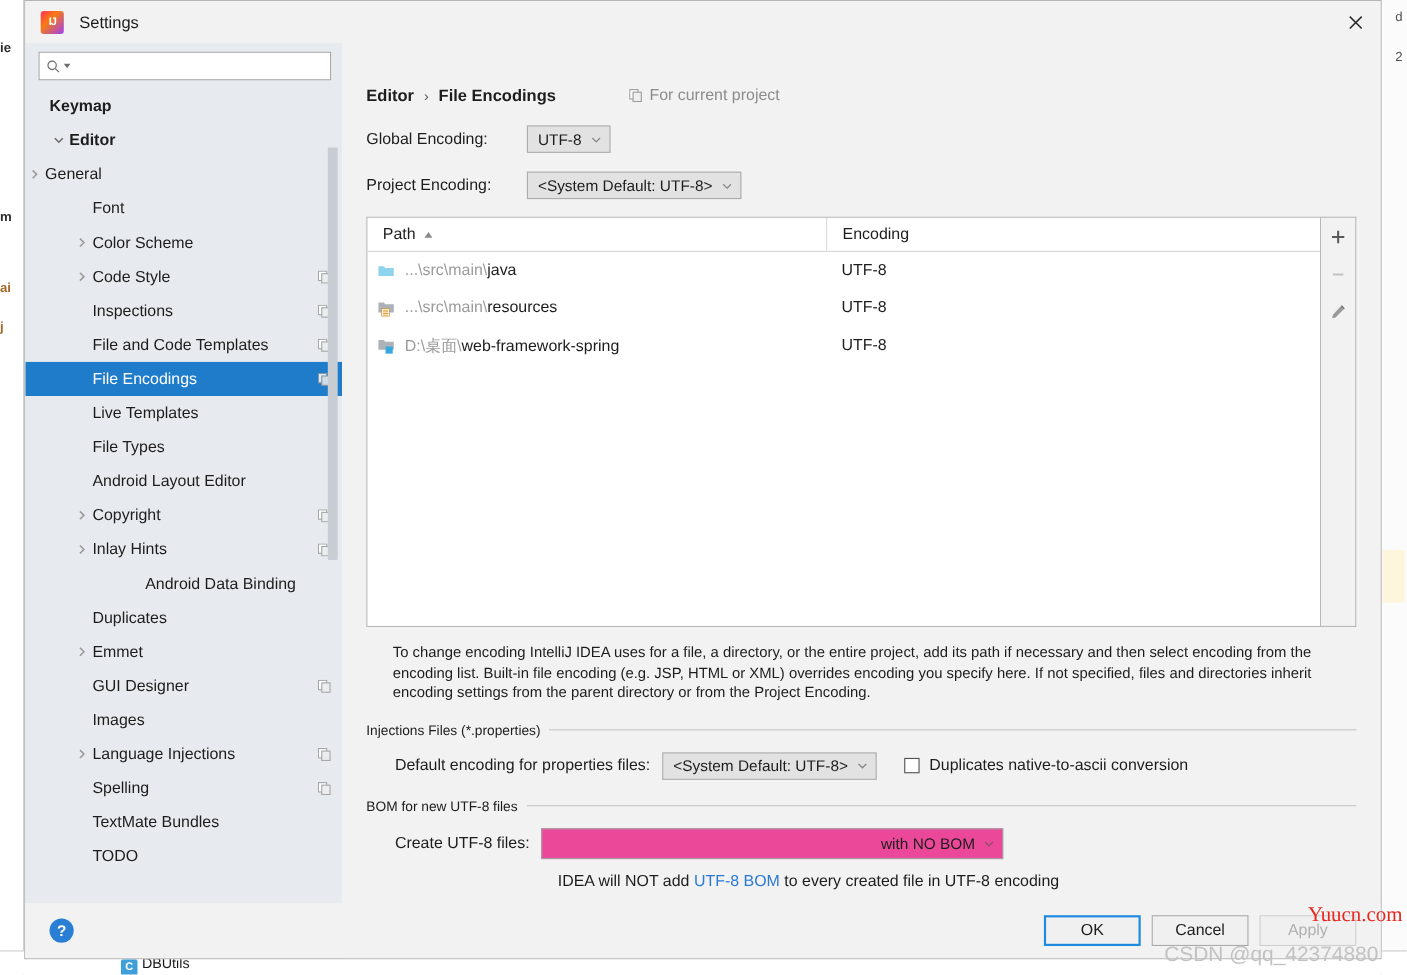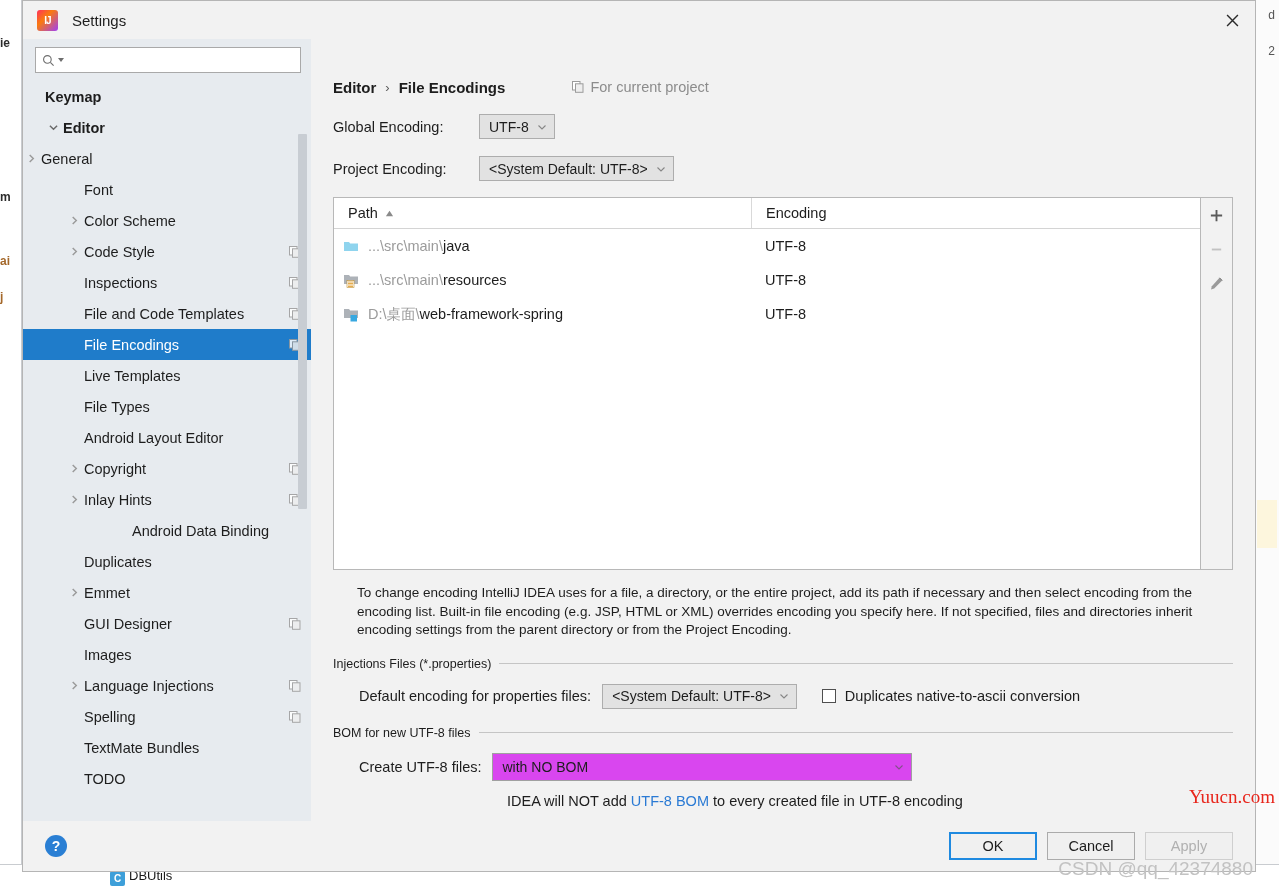--- a/index.html
+++ b/index.html
@@ -148,22 +148,22 @@
   .field-row { display: flex; align-items: center; margin-top: 17px; }
   .field-label { font-size: 14.5px; color: #1d1d1d; }
   .combo {
     height: 25px; background: #e2e2e2; border: 1px solid #adadad;
     display: flex; align-items: center; padding: 0 7px 0 9px; gap: 8px;
     font-size: 14px; color: #1d1d1d; cursor: default; white-space: nowrap;
   }
   .combo .chev { width: 10px; height: 10px; flex: none; opacity: .65; }
   .combo.wide { background: #e2e2e2; }
   .combo.white {
-    background: #d946ef; border: 1px solid #a0a0a0;
-    justify-content: space-between; padding-left: 9px;
+    background: #ec4899; border: 1px solid #a0a0a0;
+    justify-content: flex-end; padding-left: 9px;
   }
 
   
   .table-area { margin-top: 16px; display: flex; height: 373px; }
   .table {
     flex: 1; background: #ffffff; border: 1px solid #b8b8b8;
     display: flex; flex-direction: column; min-width: 0;
   }
   .thead { display: flex; height: 31px; border-bottom: 1px solid #d4d4d4; flex: none; }
   .th {
@@ -227,21 +227,21 @@
     height: 28px; min-width: 88px; padding: 0 14px; font-size: 14.5px;
     border: 1px solid #ababab; background: #f0f0f0; color: #1d1d1d;
     display: flex; align-items: center; justify-content: center; cursor: default;
     font-family: "Liberation Sans", sans-serif;
   }
   .btn.default { border: 2px solid #1f8ae0; background: #f0f0f0; }
   .btn.disabled { color: #b0b0b0; border-color: #cfcfcf; background: #f0f0f0; }
 
   
   .wm-red {
-    position: absolute; right: 4px; top: 786px; font-family: "Liberation Serif", serif;
+    position: absolute; right: 4px; top: 821px; font-family: "Liberation Serif", serif;
     font-size: 19px; color: #e8261c; white-space: nowrap;
   }
   .wm-grey {
     position: absolute; right: 26px; top: 858px;
     font-size: 19px; color: #c2c2c2; white-space: nowrap;
   }
 </style>
 </head>
 <body>
 

